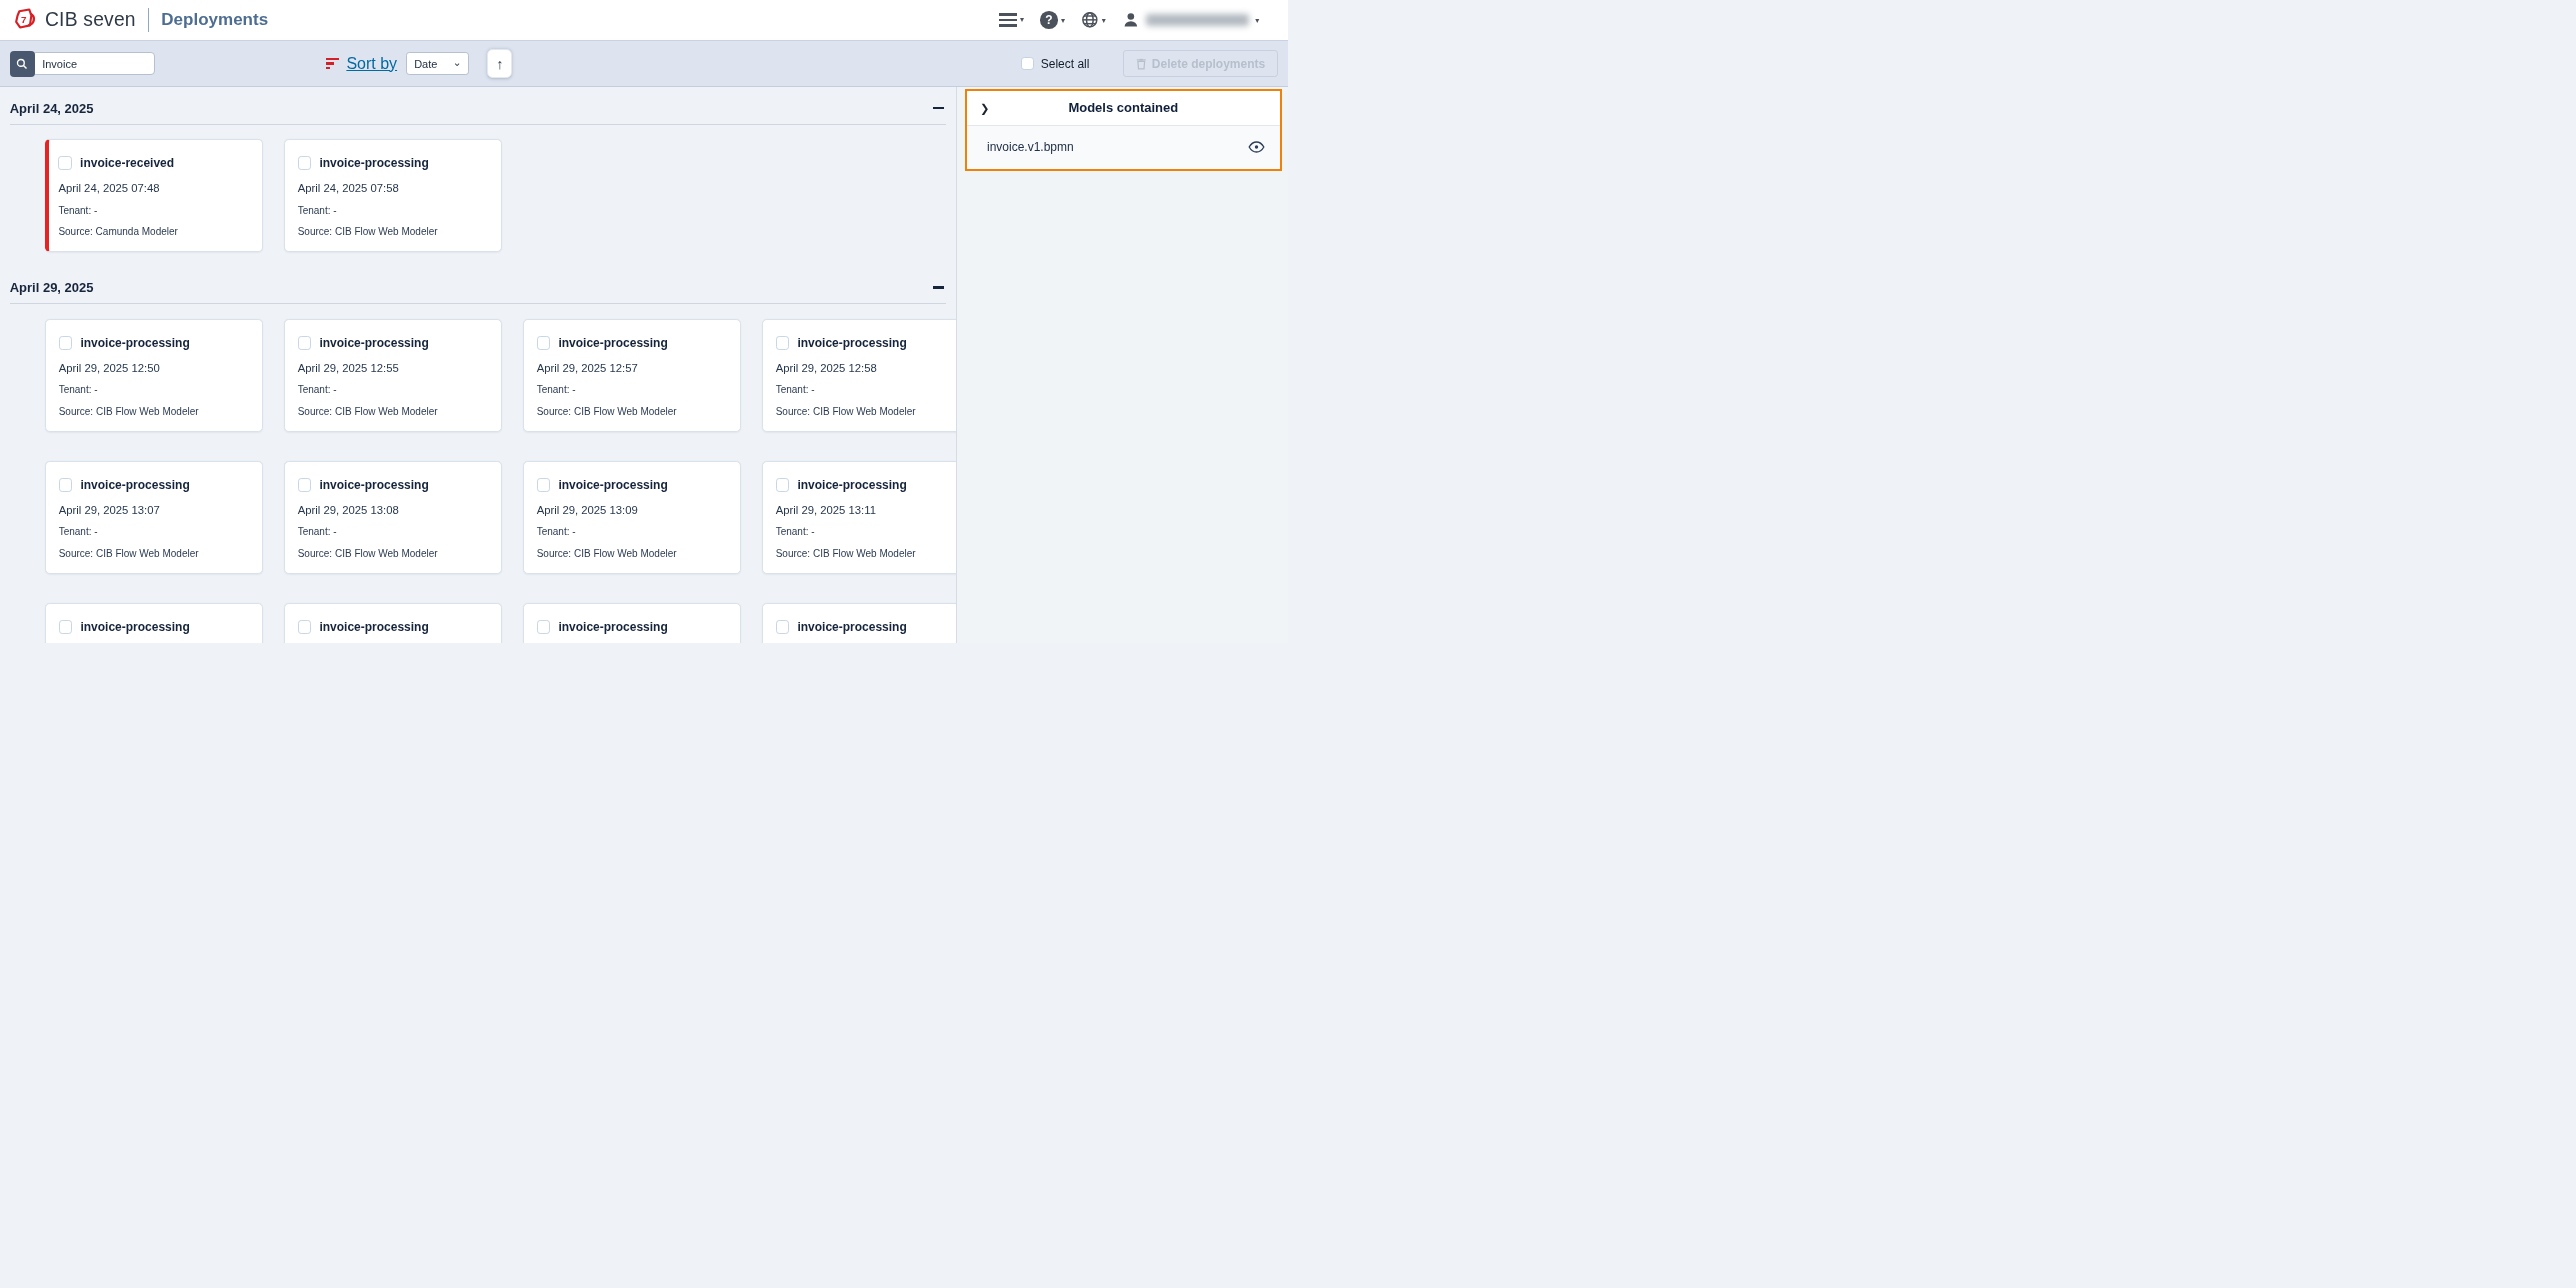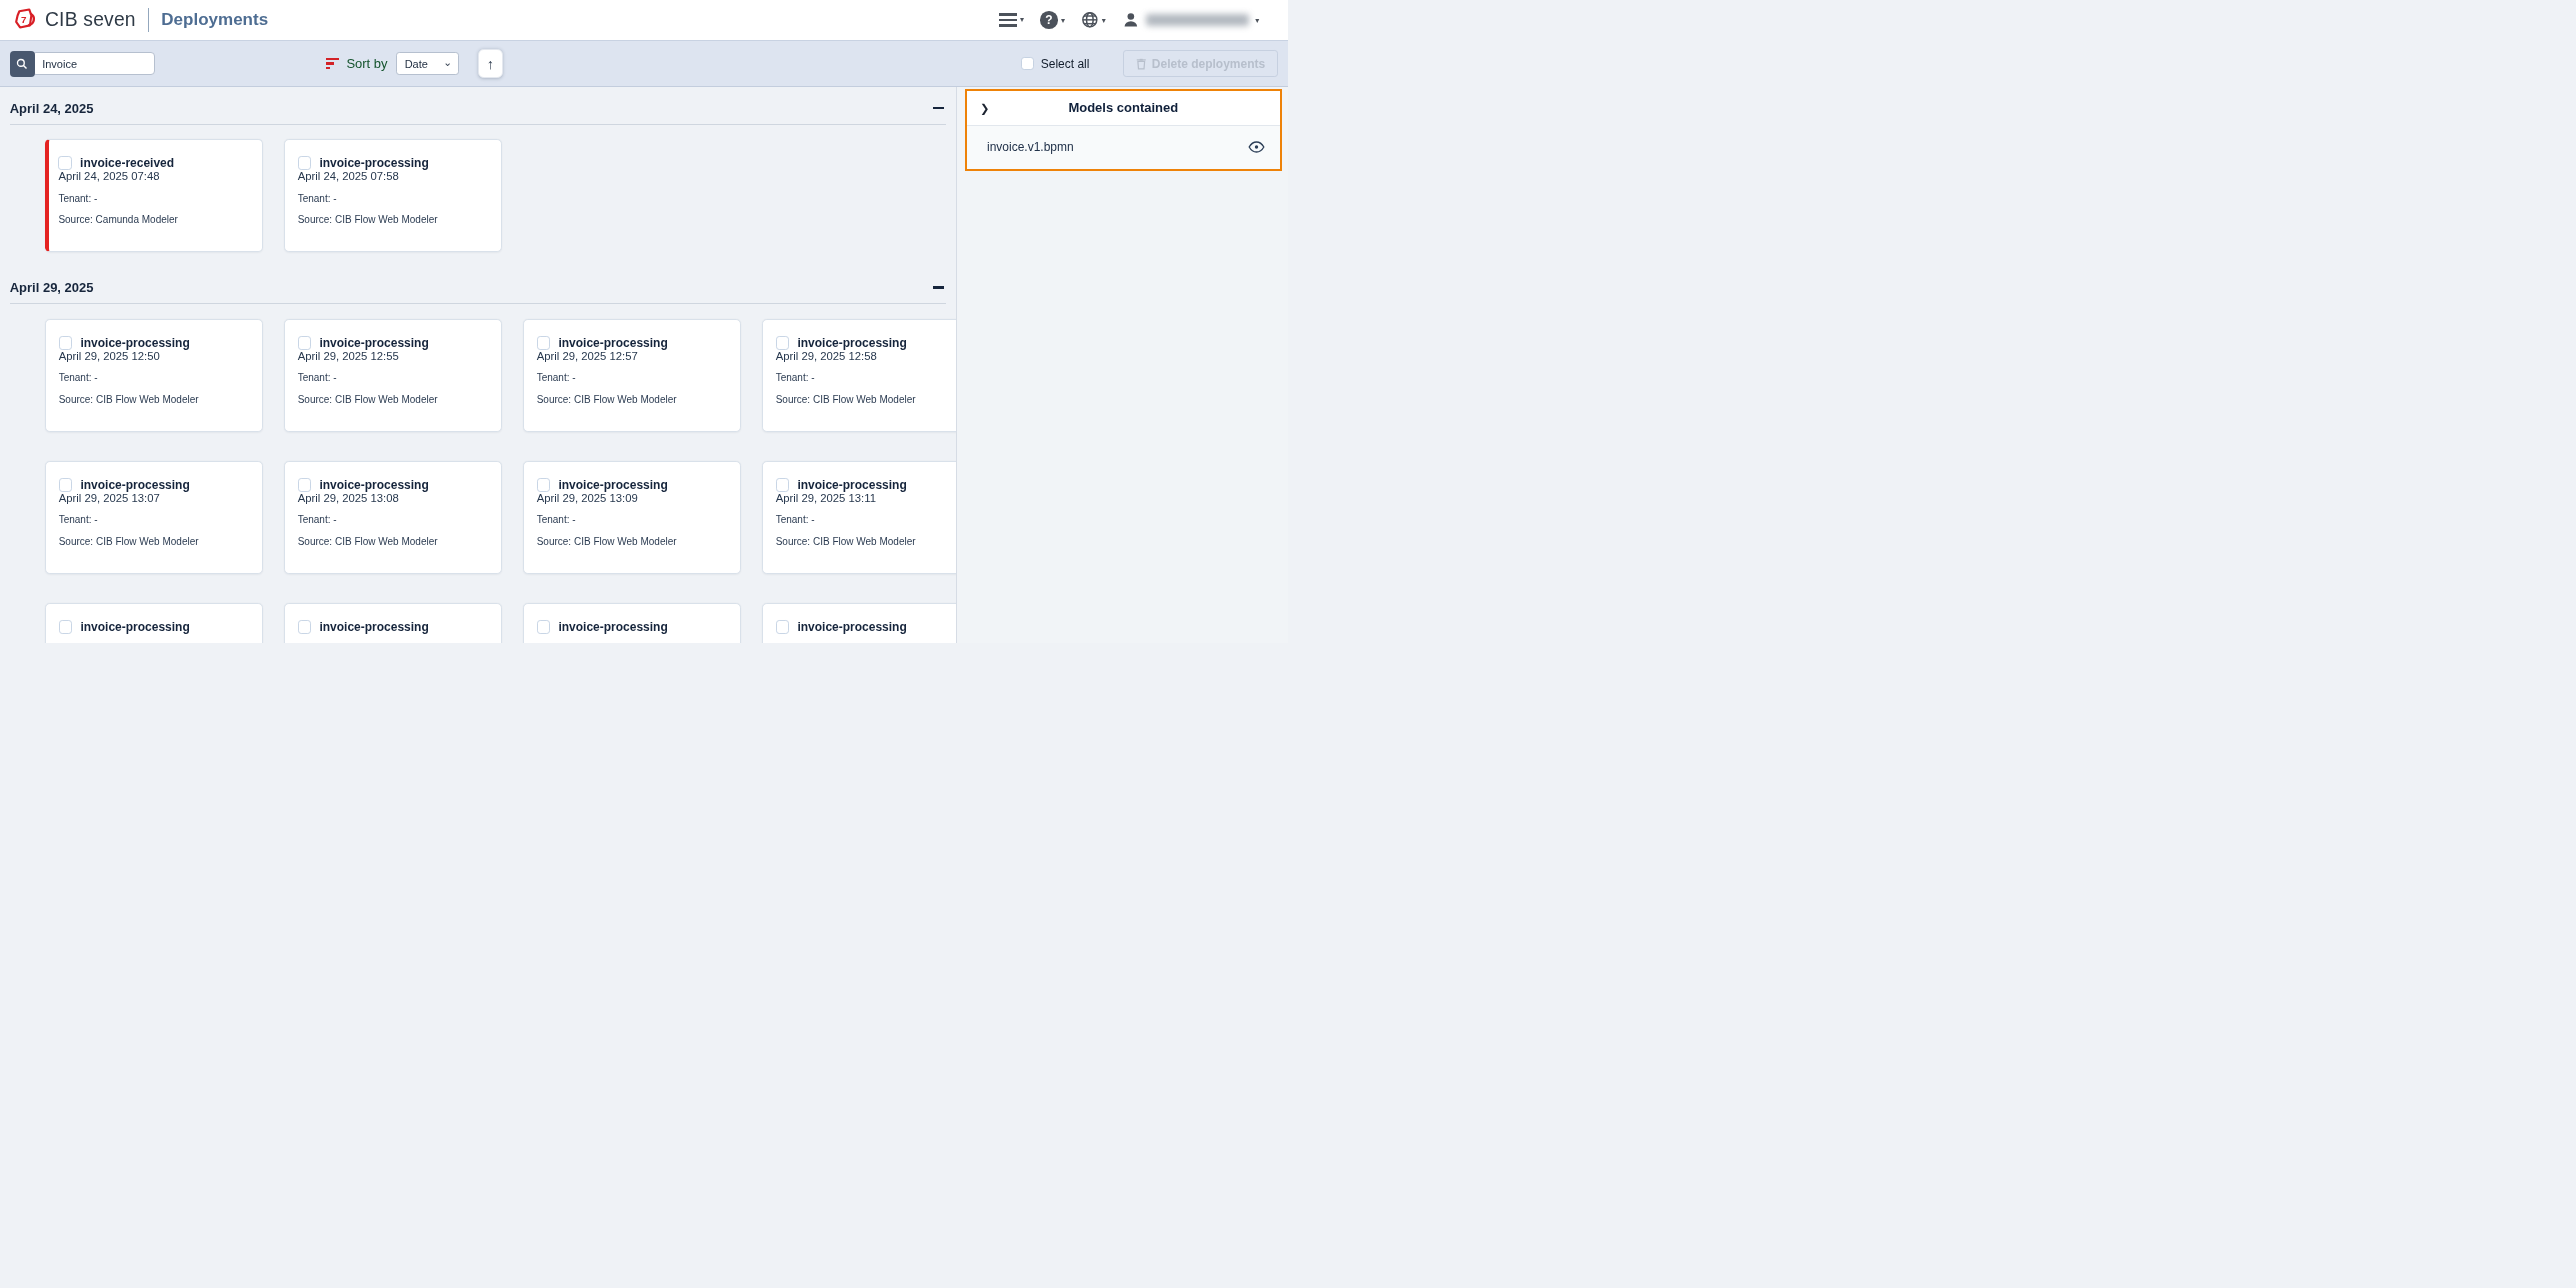--- a/index.html
+++ b/index.html
@@ -31,21 +31,21 @@
   .search-btn { width:25px; height:26px; background:#49586f; border:none; border-radius:4px;
     display:flex; align-items:center; justify-content:center; cursor:pointer; z-index:2; }
   .search-input { width:123px; height:22.5px; margin-left:-3.2px; border:0.8px solid #b6c0cf;
     border-radius:4px; padding:0 8px 0 9.7px; font-size:11px; color:#1e2c3f;
     font-family:inherit; background:#fff; }
   .sort-group { display:flex; align-items:center; margin-left:171px; }
   .filter-icon { display:flex; flex-direction:column; gap:2.4px; margin-right:7.2px; }
   .filter-icon i { display:block; height:2.4px; background:#d32227; }
   .filter-icon i:nth-child(1){ width:13.7px; } .filter-icon i:nth-child(2){ width:8.9px; }
   .filter-icon i:nth-child(3){ width:4px; }
-  .sort-label { font-size:13px; color:#14532d; margin-right:8.9px; }
+  .sort-label { font-size:16px; color:#0369a1; margin-right:8.9px;text-decoration:underline; }
   .select-box { width:63px; height:23px; background:#fff; border:0.8px solid #b6c0cf;
     border-radius:3.2px; display:flex; align-items:center; justify-content:space-between;
     padding:0 6.4px 0 7.2px; font-size:11px; color:#1e2c3f; cursor:pointer; }
   .select-chevron { font-size:10.5px; color:#3a4656; line-height:1; margin-top:-3.2px; }
   .sort-dir-btn { width:25px; height:29px; margin-left:18.5px; background:#fff; border:0.8px solid #e4e8ef;
     border-radius:5.6px; box-shadow:0 0.8px 3.2px rgba(40,55,80,.25); font-size:14.5px; font-weight:700;
     color:#1e2c40; cursor:pointer; display:flex; align-items:center; justify-content:center; }
   .toolbar-right { margin-left:auto; display:flex; align-items:center; }
   .checkbox { width:13px; height:13px; background:#fff; border:0.8px solid #c6d2e2;
     border-radius:3.2px; display:inline-block; cursor:pointer; }
@@ -68,21 +68,21 @@
     row-gap:29px; margin-top:14.5px;padding-left:35px; }
   .section { margin-bottom:0; }
 
   .card { width:218px; height:113px; background:#fff; border:0.8px solid #d9e1ea; border-radius:4.8px;
     box-shadow:0 0.8px 1.6px rgba(30,45,70,.06); padding:9.7px 11.3px 0 13px; }
   .card-accent { border-left:4px solid #e42322; padding-left:9.7px; }
   .card-head { display:flex; align-items:center; gap:8px; margin-top:6.4px; }
   .card-checkbox { width:13.7px; height:13.7px; background:#fff; border:0.8px solid #c9d6e6;
     border-radius:3.2px; flex:0 0 auto; cursor:pointer; }
   .card-title { font-size:12px; font-weight:700; color:#16253c; }
-  .card-date { font-size:11.3px; color:#27384e; }
+  .card-date { margin-top:12px; font-size:11.3px; color:#27384e; }
   .card-meta { margin-top:10.5px; font-size:10px; color:#2c3c52; }
 
   
   .models-panel { margin:1.6px 6.4px 0 8px; border:2.4px solid #ee8208; background:#fff; }
   .panel-header { position:relative; height:34px; }
   .panel-chevron { position:absolute; left:13px; top:50%; transform:translateY(-50%);
     font-size:11.3px; font-weight:700; color:#1c2330; cursor:pointer; }
   .panel-title { text-align:center; line-height:34px; font-size:13px; font-weight:700; color:#10203a; }
   .panel-divider { border:none; border-top:0.8px solid #e2e7ed; }
   .panel-row { height:43px; background:#f8fafb; display:flex; align-items:center; padding:0 13px; }

